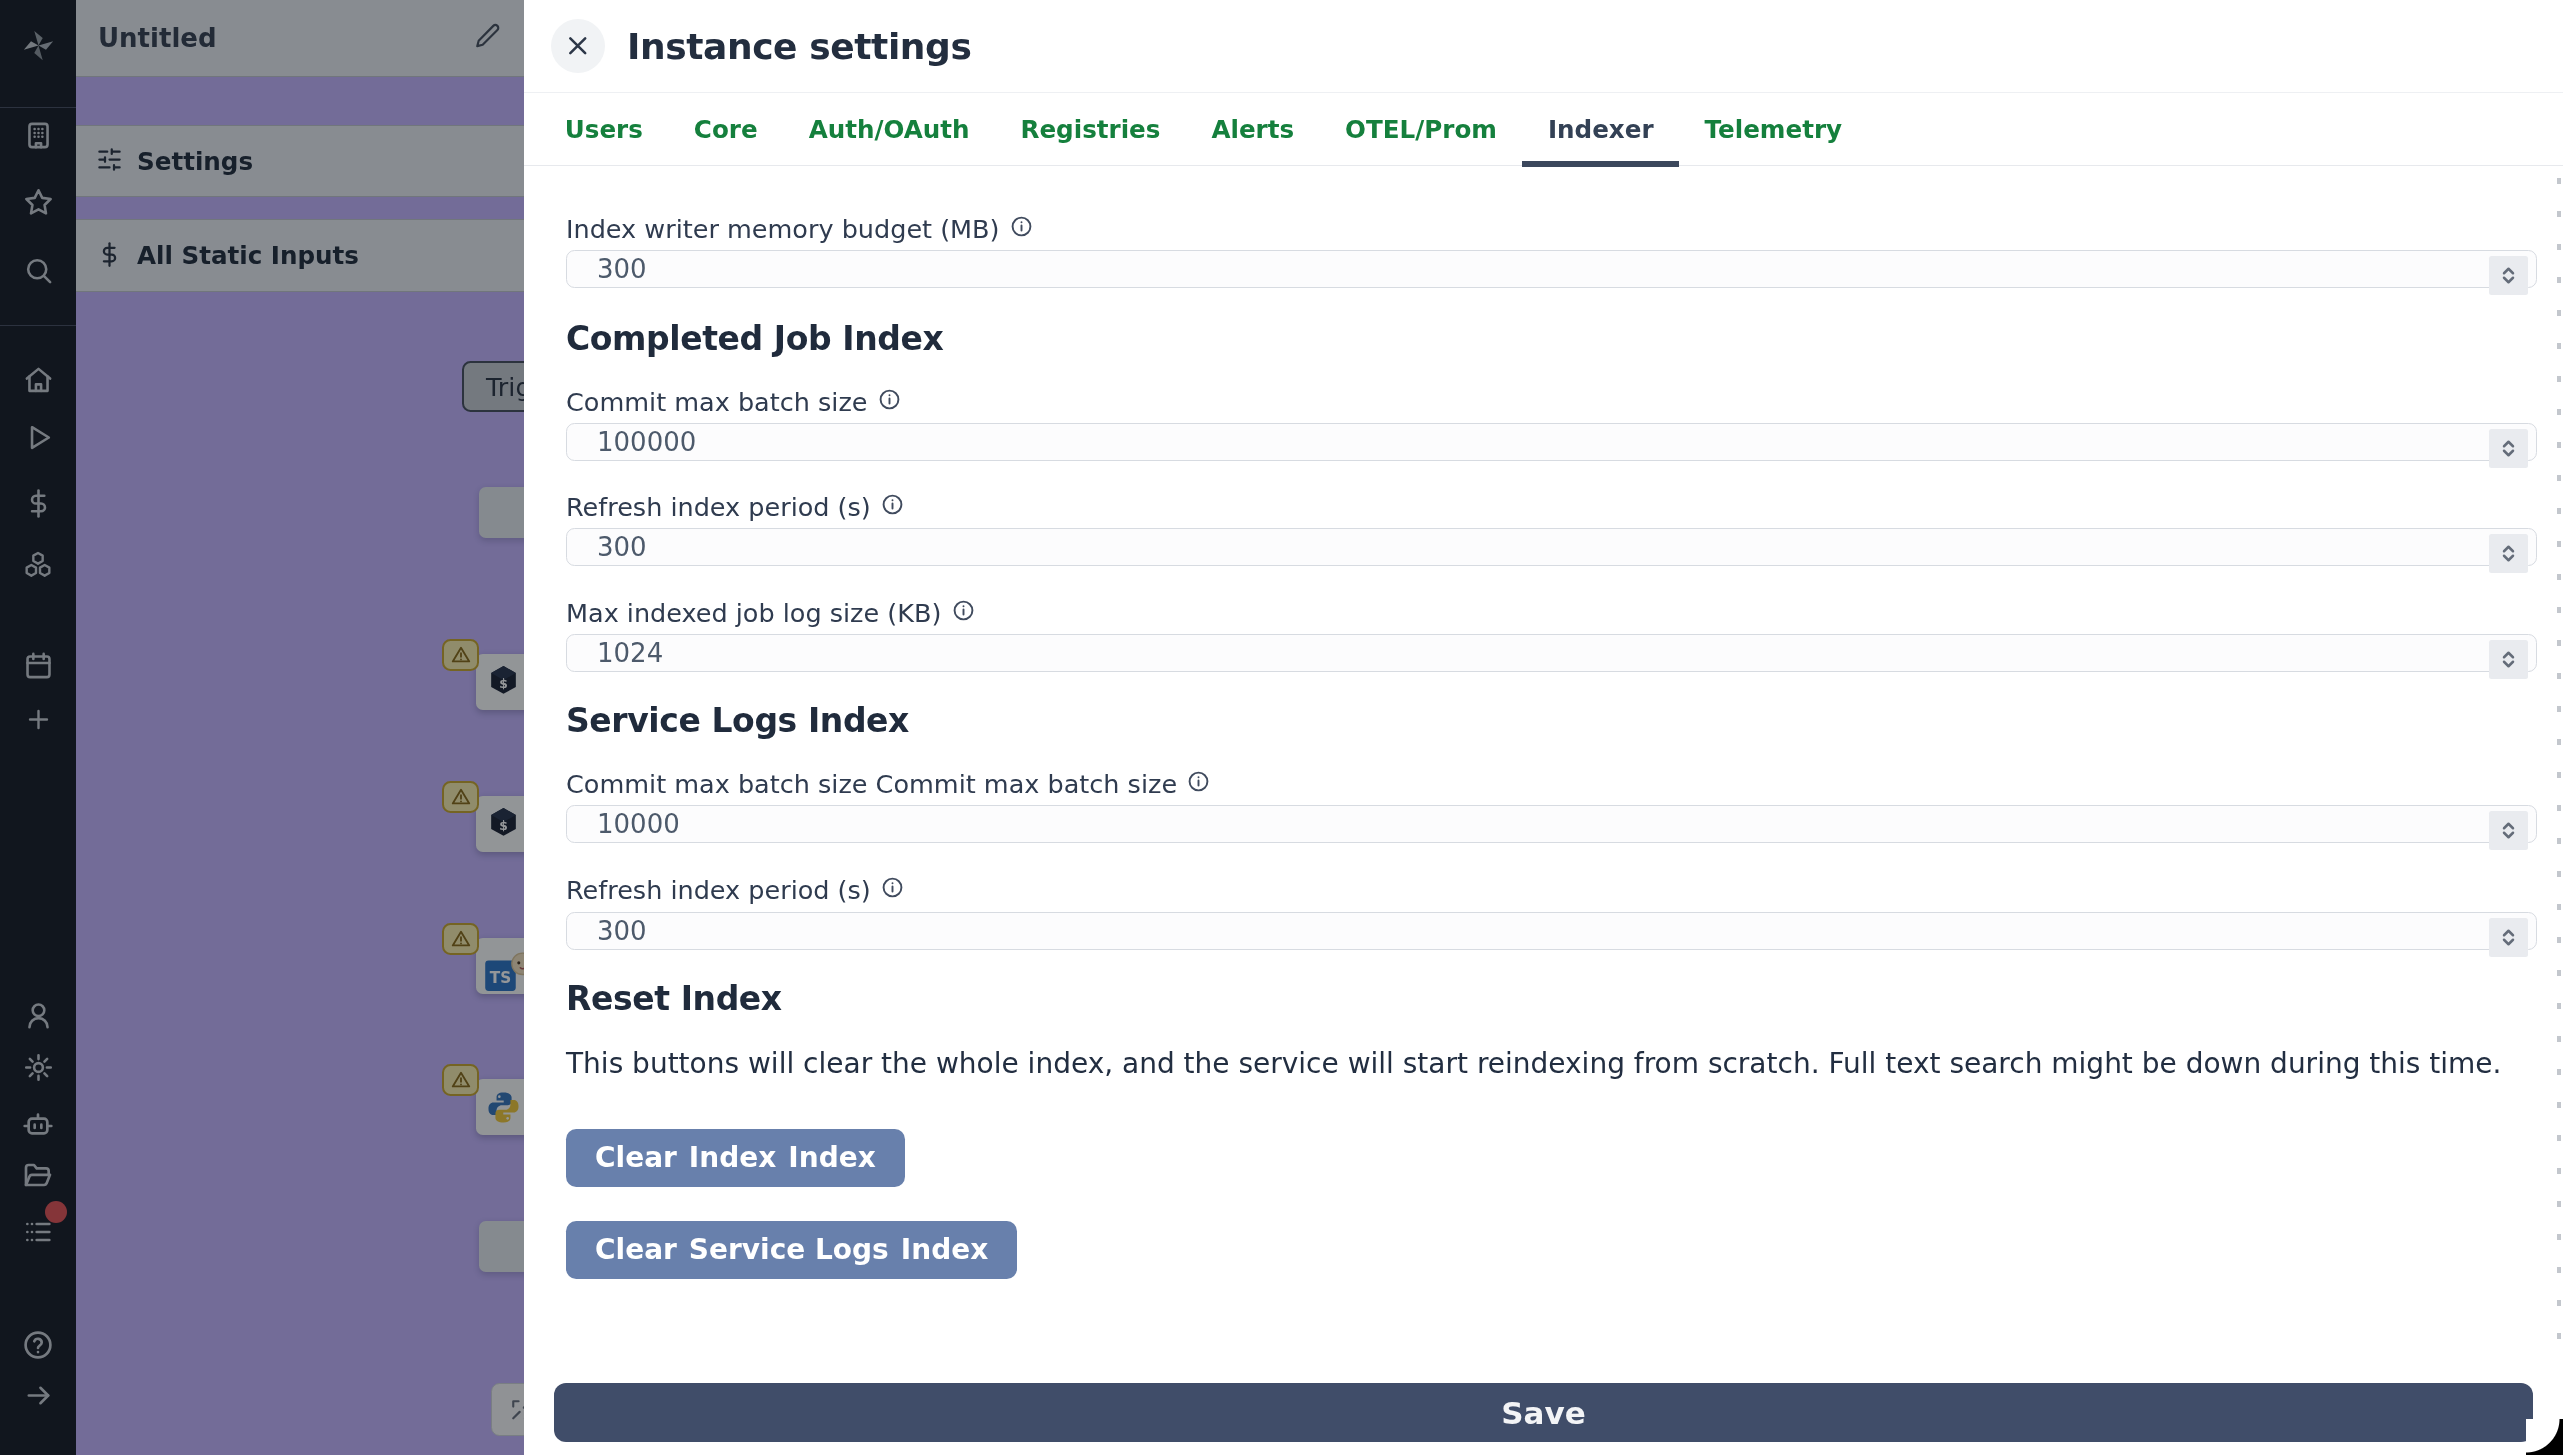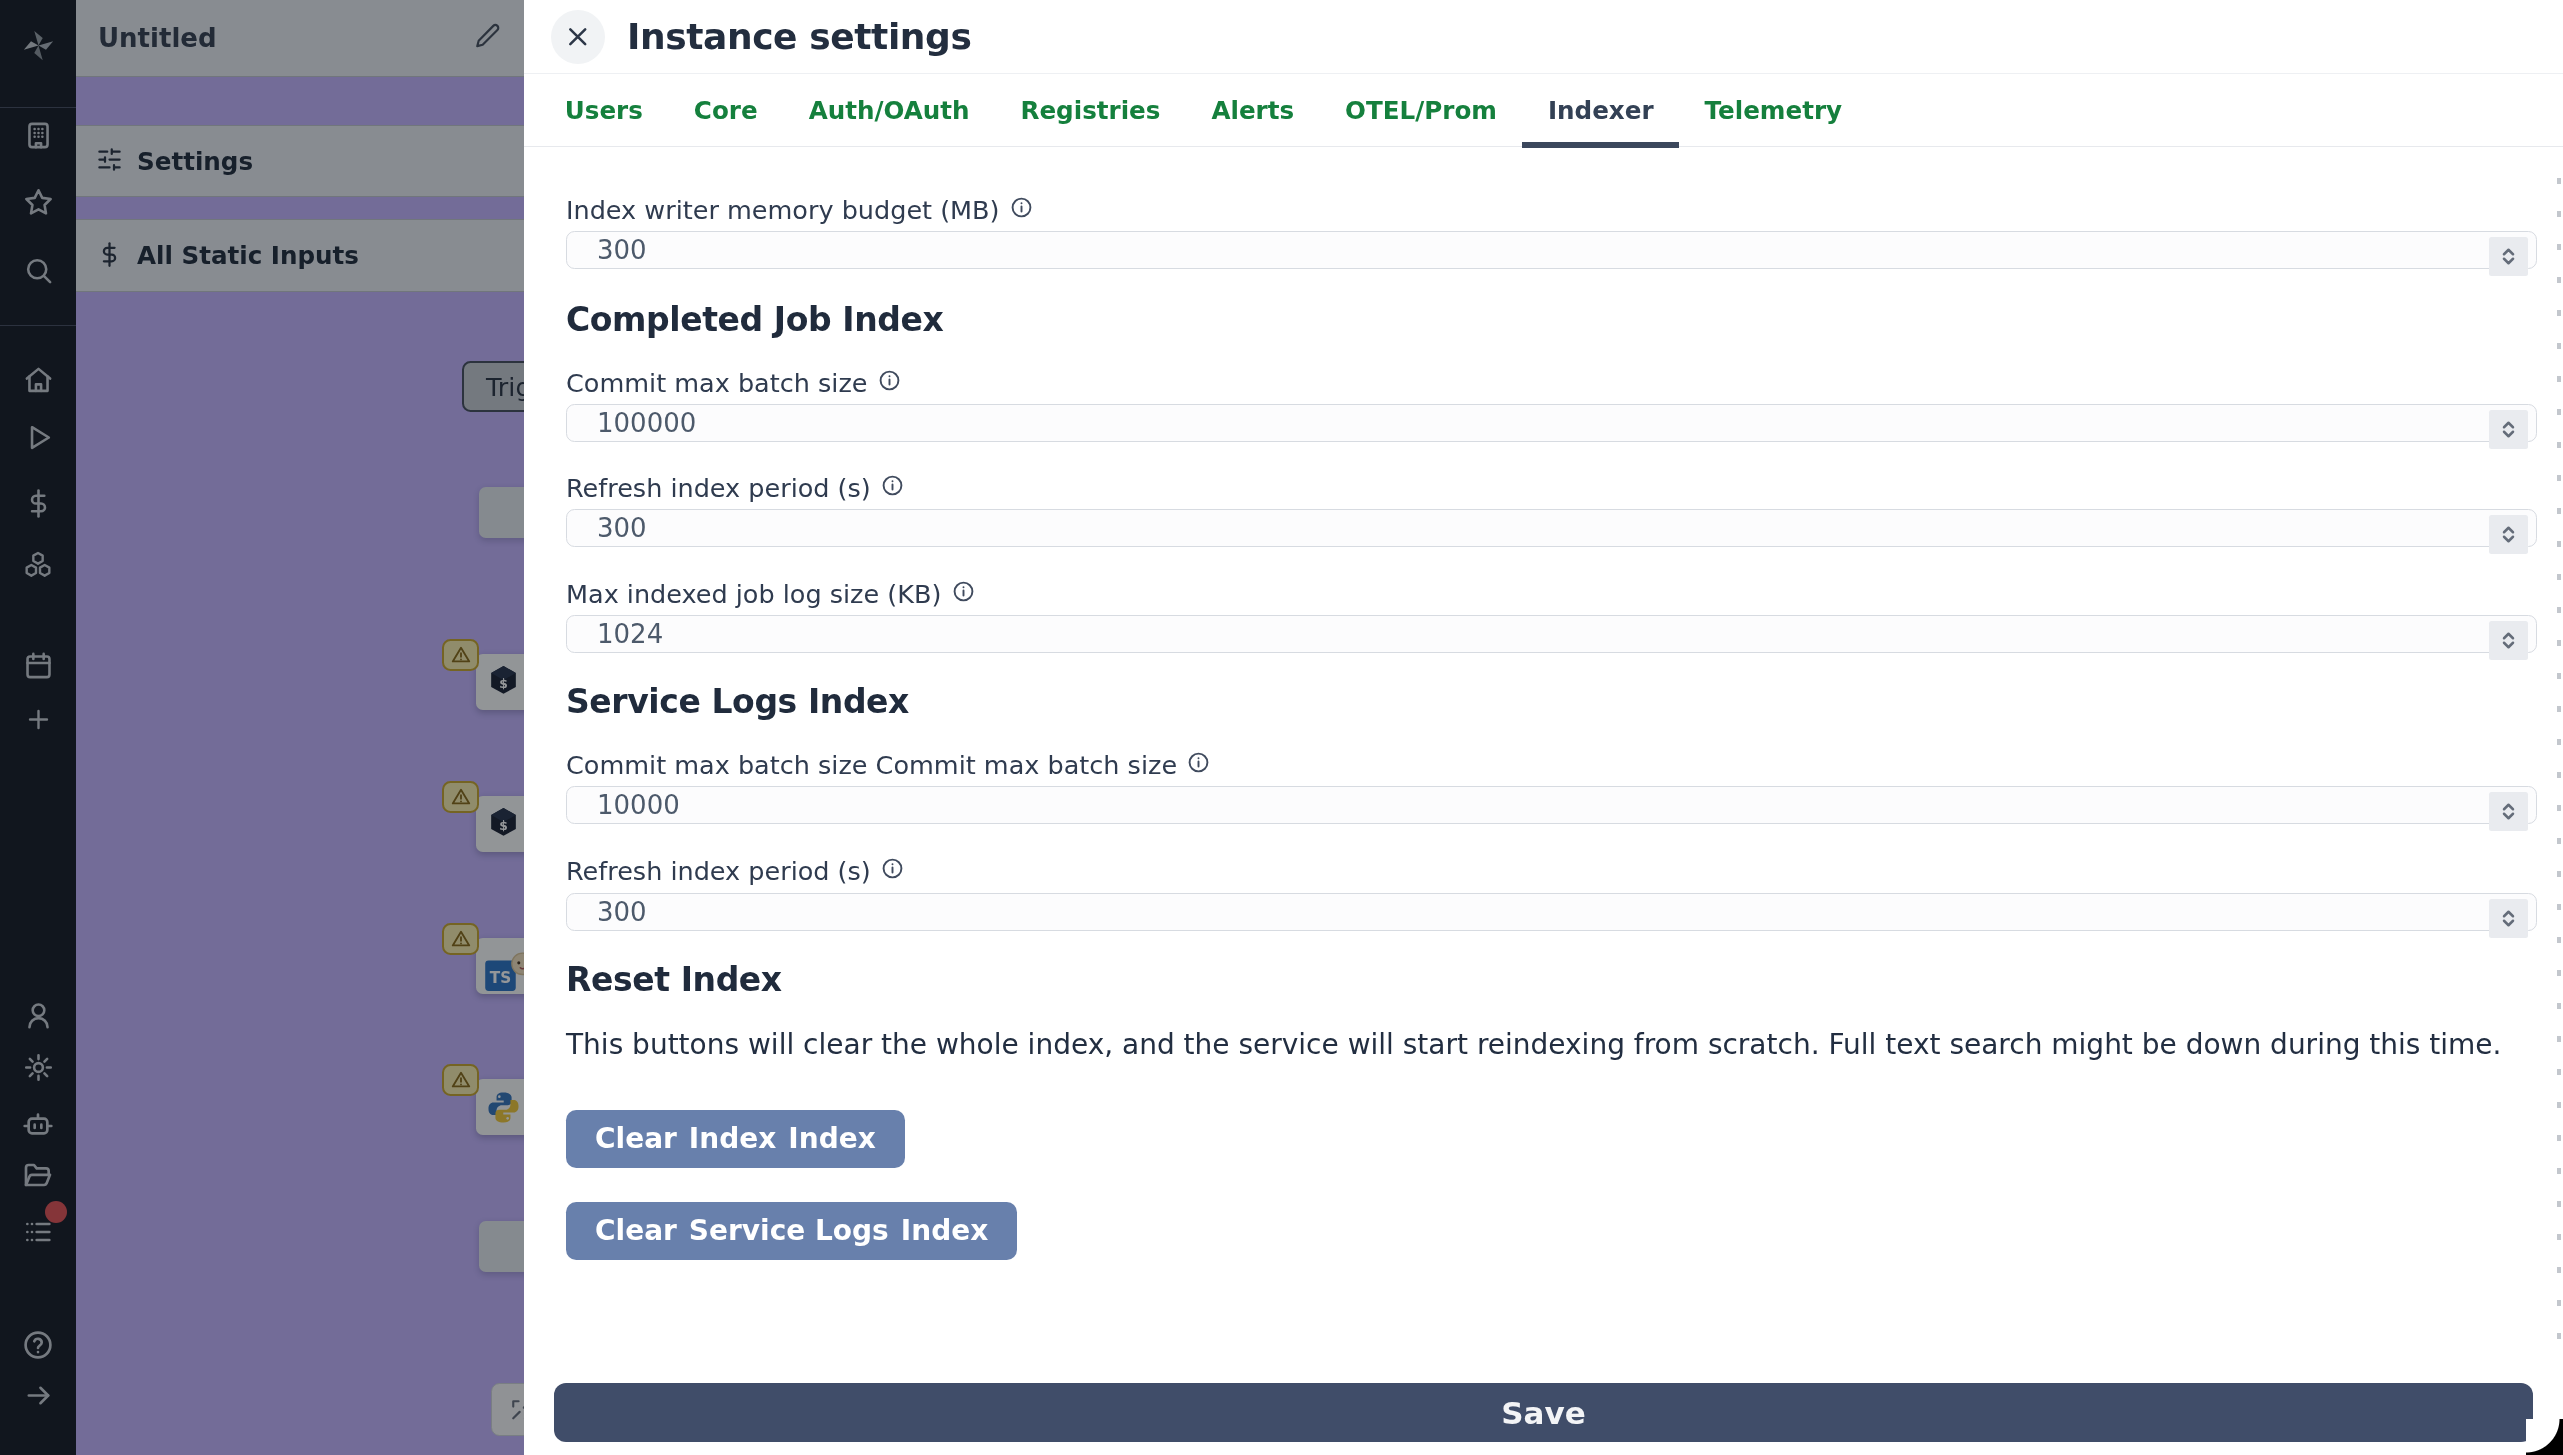--- a/index.html
+++ b/index.html
@@ -37,21 +37,21 @@
     border:2.5px solid #c9a835; border-radius:8.5px; display:flex; align-items:center; justify-content:center; color:#8a6d1e; }
   .card-ico { position:absolute; left:8.5px; top:9.3px; }
   .ctrl-btn { position:absolute; left:415px; top:1383px; width:61px; height:53px; background:#f6f7f8;
     border:0.8px solid #cfd4d9; border-radius:8.5px; display:flex; align-items:center; justify-content:center; color:#6b7280; }
 
   .flow-dim { position:absolute; left:0; top:0; width:524px; height:1456px; background:rgba(3,6,12,.42); z-index:5; }
 
   
   .modal { position:absolute; left:524px; top:0; width:2039px; height:1456px; background:#ffffff; z-index:10;
     display:flex; flex-direction:column; }
-  .modal-header { height:74px; flex:0 0 auto; display:flex; align-items:center; gap:22px; padding:0 27px;
+  .modal-header { height:93px; flex:0 0 auto; display:flex; align-items:center; gap:22px; padding:0 27px;
     border-bottom:0.8px solid #eef0f3; }
   .close-btn { width:54px; height:54px; border-radius:50%; background:#f1f3f5; display:flex; align-items:center;
     justify-content:center; color:#2d3748; cursor:pointer; }
   .modal-title { font-size:36px; font-weight:700; color:#232e3f; letter-spacing:-0.4px; }
 
   .tabs { flex:0 0 auto; display:flex; align-items:stretch; height:73px; padding:0 15.3px; border-bottom:1.7px solid #e7e9ed; }
   .tab { position:relative; display:flex; align-items:center; padding:0 25.5px; font-size:24.6px; color:#15803d; cursor:pointer;font-weight:bold; }
   .tab.active { color:#334155; font-weight:600; }
   .tab.active::after { content:""; position:absolute; left:0; right:0; bottom:-1.7px; height:6px; background:#3b475c; }
 

